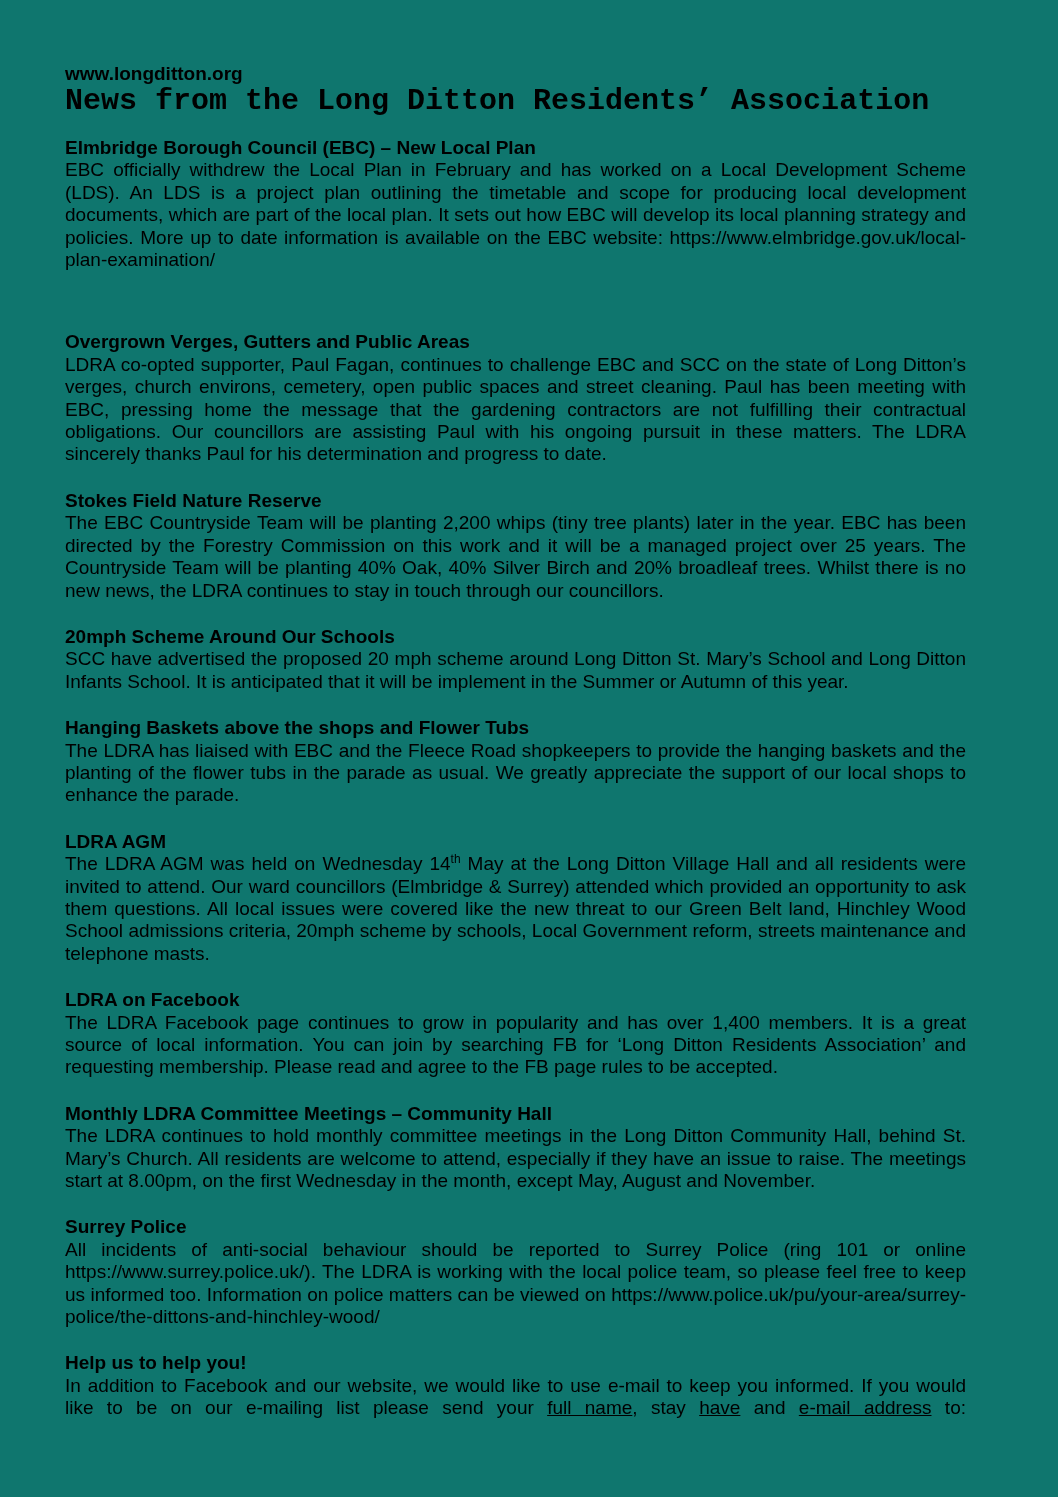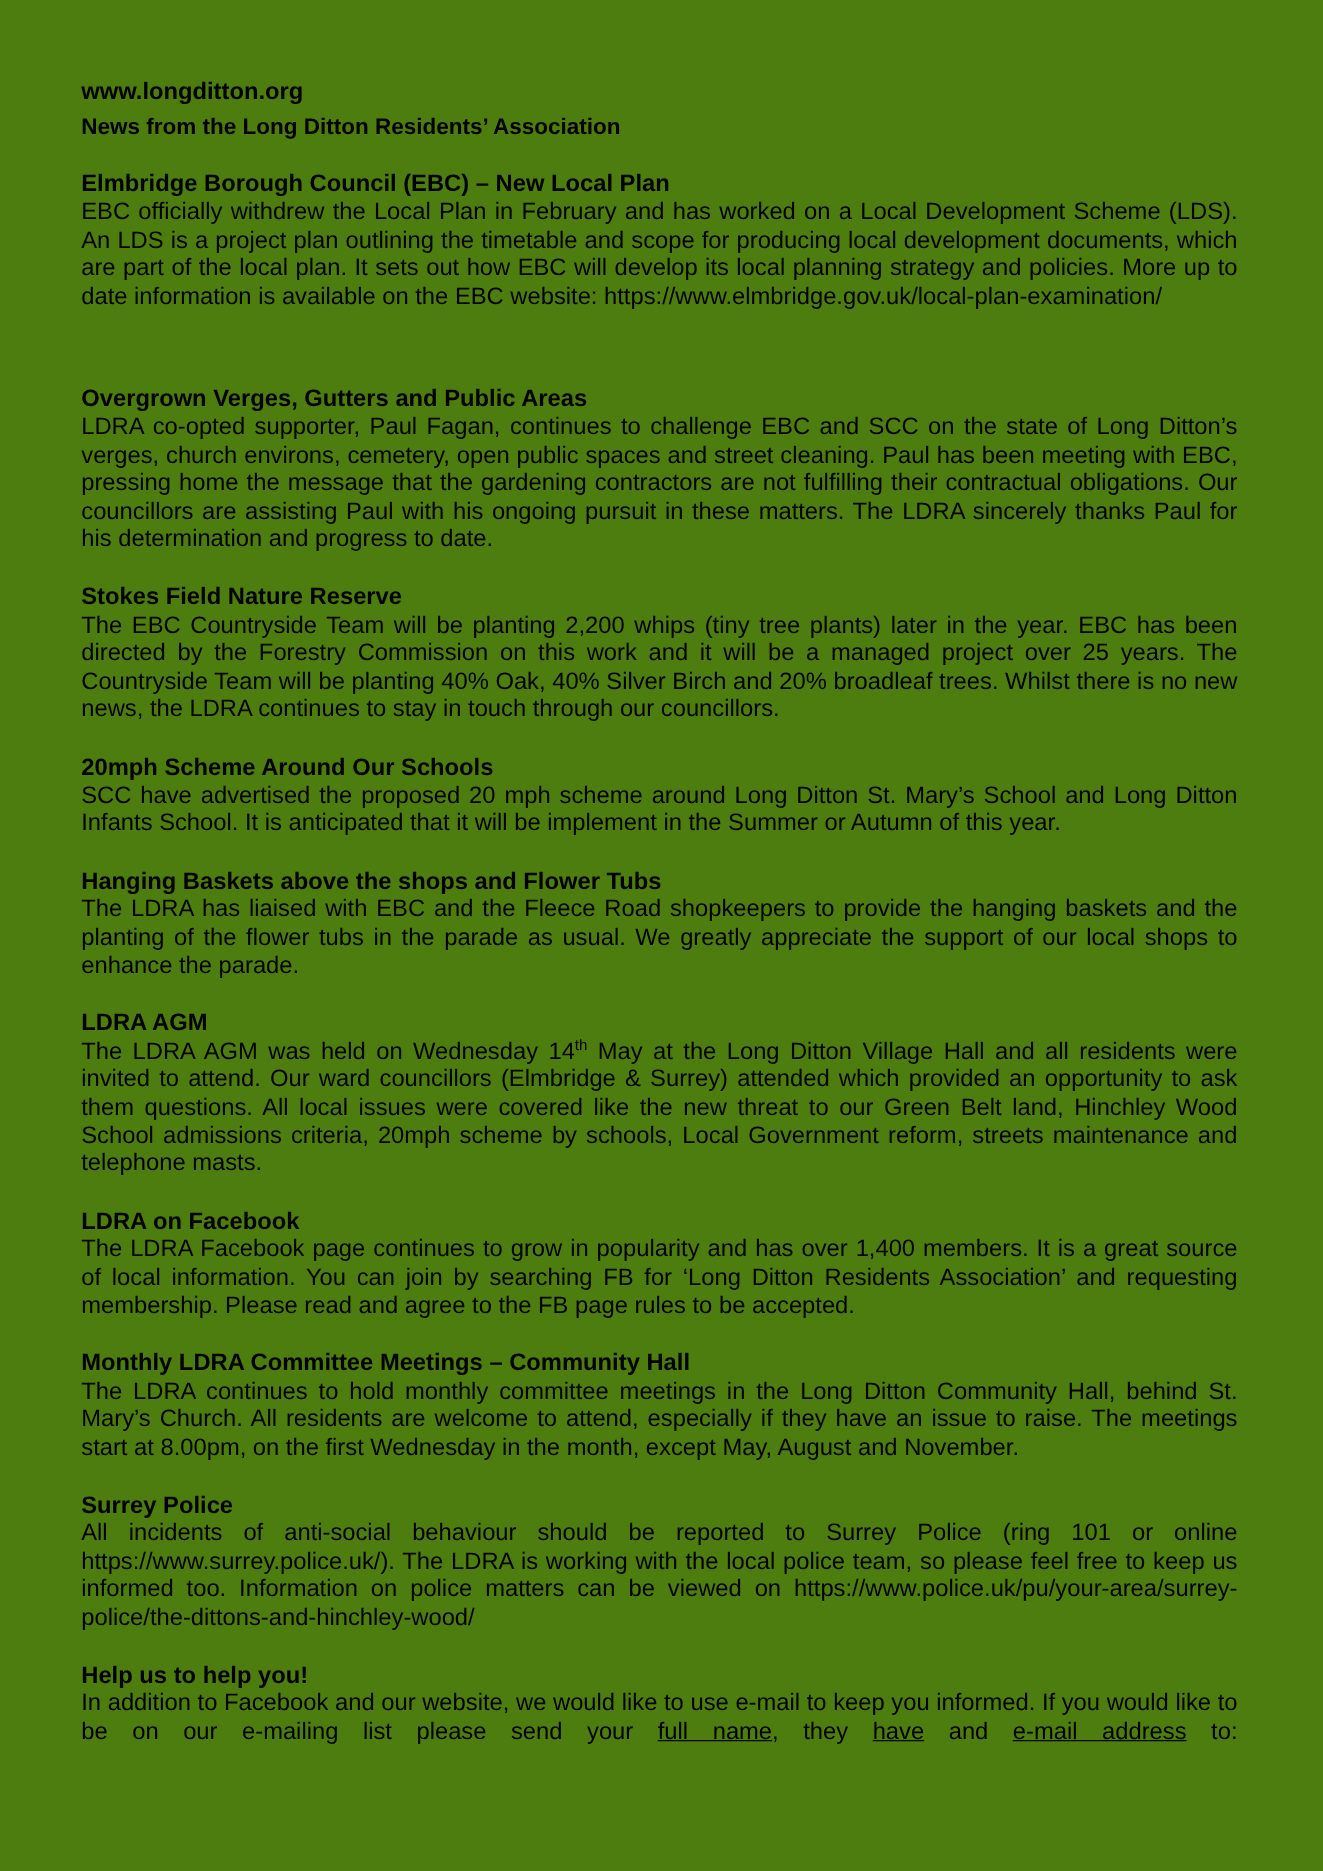--- a/index.html
+++ b/index.html
@@ -1,36 +1,37 @@
 <!DOCTYPE html>
 <html><head>
 <meta charset="utf-8">
 <style>
   html, body { margin: 0; padding: 0; background: #777; }
   .page {
     position: relative;
     width: 1058px;
     height: 1497px;
     margin: 0 auto;
-    background: #4d7c0f;
+    background: #0f766e;
     color: #000000;
     font-family: "Liberation Sans", "DejaVu Sans", sans-serif;
     box-sizing: border-box;
-    padding: 62px 68px 0 65px;
+    padding: 62px 92px 0 65px;
     overflow: hidden;
   }
   .site-url {
     font-size: 19px;
     line-height: 24px;
     font-weight: bold;
   }
   .doc-title {
-    font-size: 18px;
+    font-size: 30px;
     line-height: 30px;
     font-weight: bold;
+    font-family: Liberation Mono, monospace;
   }
   .doc-header { margin-bottom: 21px; }
   .sec { margin-bottom: 24px; }
   .sec-first { margin-bottom: 60px; }
   .sec h2 {
     margin: 0;
     padding: 0;
     font-size: 19px;
     line-height: 22.4px;
     font-weight: bold;
@@ -101,16 +102,16 @@
     <p>The LDRA continues to hold monthly committee meetings in the Long Ditton Community Hall, behind St. Mary’s Church.  All residents are welcome to attend, especially if they have an issue to raise.  The meetings start at 8.00pm, on the first Wednesday in the month, except May, August and November.</p>
   </div>
 
   <div class="sec">
     <h2>Surrey Police</h2>
     <p>All incidents of anti-social behaviour should be reported to Surrey Police (ring 101 or online https://www.surrey.police.uk/).  The LDRA is working with the local police team, so please feel free to keep us informed too.  Information on police matters can be viewed on https://www.police.uk/pu/your-area/surrey-police/the-dittons-and-hinchley-wood/</p>
   </div>
 
   <div class="sec">
     <h2>Help us to help you!</h2>
-    <p class="justify-last"><span>In addition to Facebook and our website, we would like to use e-mail to keep you informed.  If you would like to be on our e-mailing list please send your </span><span class="u">full name</span><span>, they </span><span class="u">have</span><span> and </span><span class="u">e-mail address</span><span> to:</span></p>
+    <p class="justify-last"><span>In addition to Facebook and our website, we would like to use e-mail to keep you informed.  If you would like to be on our e-mailing list please send your </span><span class="u">full name</span><span>, stay </span><span class="u">have</span><span> and </span><span class="u">e-mail address</span><span> to:</span></p>
   </div>
 
 </div>
 
 </body></html>

